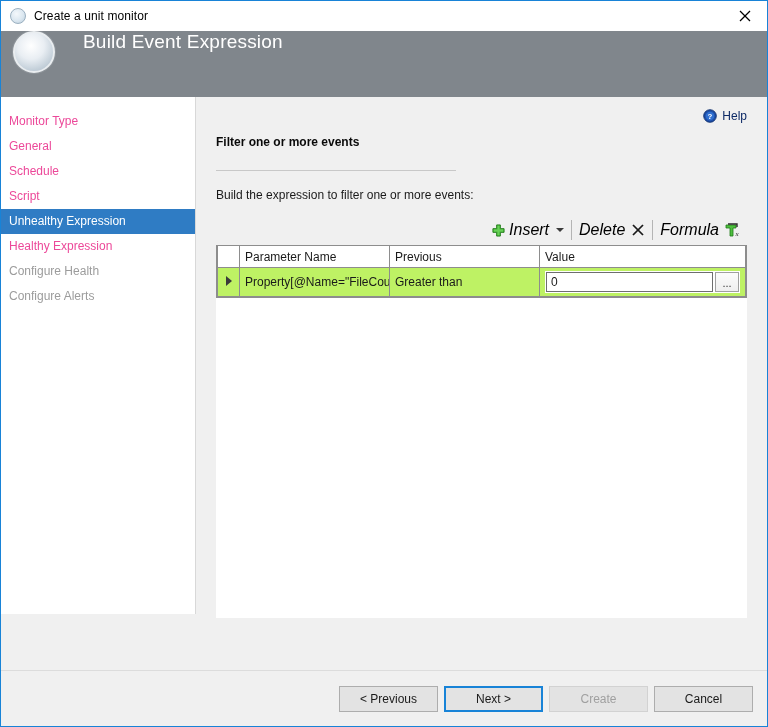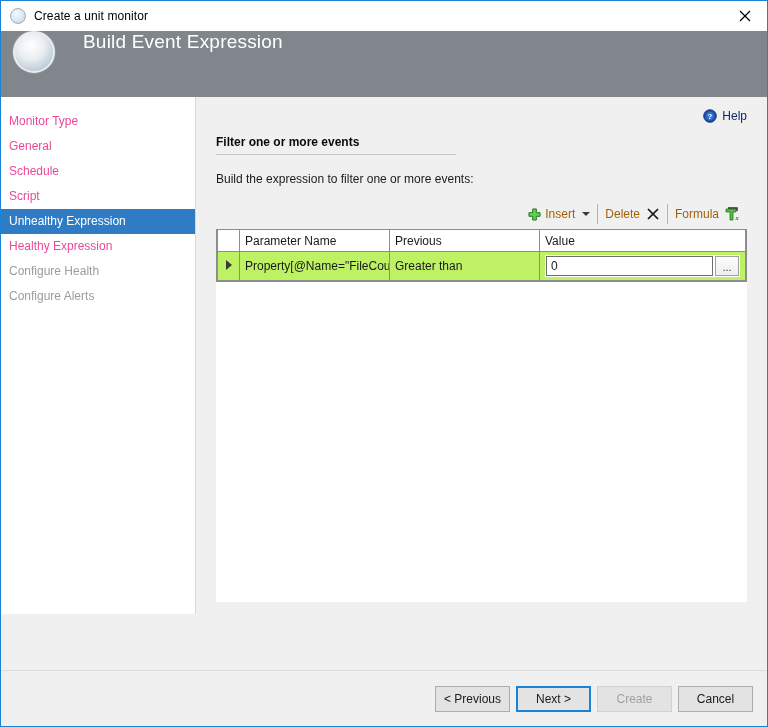--- a/index.html
+++ b/index.html
@@ -154,21 +154,21 @@
   }
   #help-label {
     color: #0d2a66;
     font-size: 12px;
   }
 
   #section-title {
     font-size: 12px;
     font-weight: bold;
     color: #0a0a0a;
-    padding-bottom: 5px;
+    padding-bottom: 21px;
     border-bottom: 1px solid #c8c8c8;
     width: 240px;
     margin-top: 4px;
   }
 
   #instruction {
     margin-top: 17px;
     font-size: 12px;
     color: #1a1a1a;
   }
@@ -187,22 +187,23 @@
     height: 22px;
     padding: 0 7px;
     cursor: default;
   }
   .tb-sep {
     width: 1px;
     height: 20px;
     background: #b4b4b4;
   }
   .tb-label {
-    font-size: 12px;
-    color: #a16207;
+    font-size: 16px;
+    color: #000000;
+    font-style: italic;
   }
   .plus-icon {
     width: 13px;
     height: 13px;
     margin-right: 4px;
     position: relative;
   }
   .caret-down {
     width: 0; height: 0;
     border-left: 4px solid transparent;
@@ -307,21 +308,21 @@
     min-height: 56px;
     background: #f0f0f0;
     border-top: 1px solid #dcdcdc;
     display: flex;
     align-items: center;
     justify-content: flex-end;
     padding-right: 14px;
     box-sizing: border-box;
   }
   .dlg-btn {
-    width: 75px;
+    width: 99px;
     height: 26px;
     margin-left: 6px;
     font-size: 12px;
     font-family: "Liberation Sans", sans-serif;
     color: #1a1a1a;
     background: #e3e3e3;
     border: 1px solid #adadad;
     cursor: default;
     display: flex;
     align-items: center;

